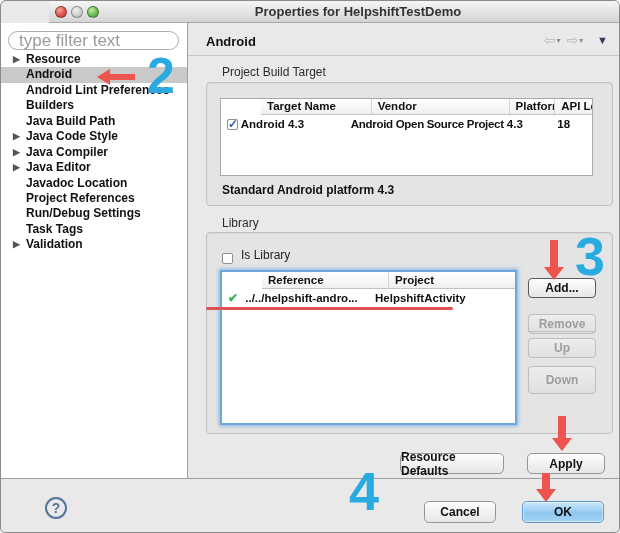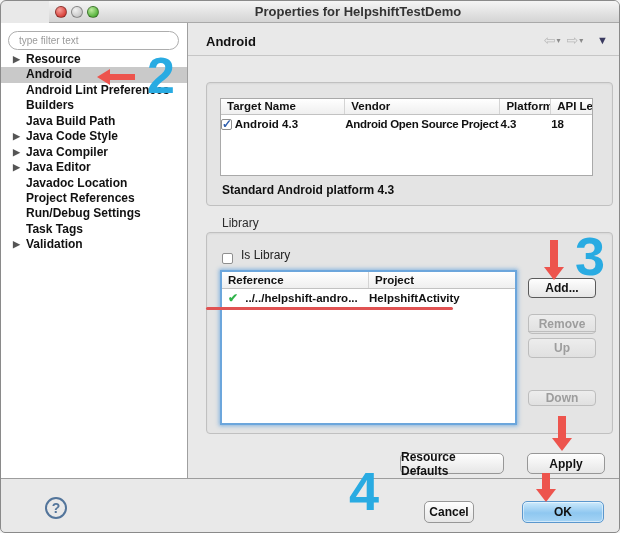--- a/index.html
+++ b/index.html
@@ -13,21 +13,21 @@
     background:linear-gradient(#f5f5f5,#d4d4d4);border-bottom:1px solid #a9a9a9;margin-left:48px;}
   .title{width:100%;text-align:center;line-height:21px;font-size:13px;font-weight:bold;color:#333;}
   .light{top:5px;width:12px;height:12px;border-radius:50%;border:1px solid rgba(0,0,0,.35);}
   .light.close{left:6px;background:radial-gradient(circle at 35% 30%,#f7a09b,#d9433c 70%);}
   .light.min{left:22px;background:radial-gradient(circle at 35% 30%,#f2f2f2,#c9c9c9 70%);}
   .light.zoom{left:38px;background:radial-gradient(circle at 35% 30%,#bdeb9e,#57b33e 70%);}
 
   
   .sidebar{left:0;top:22px;width:187px;height:455px;background:#ffffff;border-right:1px solid #9f9f9f;}
   .filter{left:7px;top:30px;width:171px;height:19px;border:1px solid #adadad;border-radius:10px;
-    padding:4px 10px;font-size:10px;color:#333;background:#fff;outline:none;}
+    padding:4px 10px;font-size:17px;color:#333;background:#fff;outline:none;}
   .filter::placeholder{color:#9b9b9b;}
   .tree{left:0;top:51px;width:186px;}
   .tree-item{position:relative;height:15.45px;line-height:15.45px;font-size:12px;font-weight:bold;
     color:#111;padding-left:25px;white-space:nowrap;cursor:default;}
   .tree-item.selected{background:#c9c9c9;}
   .twisty{position:absolute;left:12px;top:0;font-size:9px;color:#555;line-height:15.45px;}
 
   
   .panel-header{left:187px;top:22px;width:433px;height:33px;border-bottom:1px solid #c6c6c6;}
   .panel-title{left:205px;top:33px;font-size:13px;font-weight:bold;color:#111;}
@@ -36,25 +36,25 @@
   .nav .menu{font-size:11px;color:#3a3a60;margin-left:8px;vertical-align:1px;}
 
   
   .group-label{font-size:12px;color:#2c2c2c;}
   .groupbox{background:#e4e4e4;border:1px solid #c0c0c0;border-radius:4px;
     box-shadow:inset 0 1px 2px rgba(0,0,0,.06);}
 
   
   .tbl{background:#fff;border:1px solid #a9a9a9;}
   .tbl-head{display:flex;height:16px;background:linear-gradient(#ffffff,#efefef);
-    border-bottom:1px solid #c2c2c2;}
+    border-bottom:1px solid #c2c2c2;margin-left:40px;}
   .tbl-head .hcell{font-size:11.5px;font-weight:bold;color:#111;line-height:15px;
     padding-left:6px;border-right:1px solid #d4d4d4;overflow:hidden;white-space:nowrap;}
   .tbl-row{display:flex;align-items:center;height:17px;font-size:11.5px;font-weight:bold;color:#111;}
-  .cell{white-space:nowrap;overflow:visible;}
+  .cell{padding-left:6px;white-space:nowrap;overflow:visible;}
   .cb{display:inline-block;width:11px;height:11px;border:1px solid #8f8f8f;border-radius:2px;
     background:#fff;position:relative;vertical-align:-2px;}
   .cb.checked::after{content:"✓";position:absolute;left:0;top:-3px;font-size:12px;font-weight:bold;color:#2f5fae;}
   .greencheck{color:#2fb34a;font-size:12px;font-weight:bold;margin:0 4px 0 6px;}
 
   .focusring{border:2px solid #6ca6dc;box-shadow:0 0 4px 1px rgba(108,166,220,.8);}
 
   
   .btn{display:flex;align-items:center;justify-content:center;font-size:12px;font-weight:bold;
     color:#111;background:linear-gradient(#fefefe,#e6e6e6);border:1px solid #979797;
@@ -132,20 +132,21 @@
   
   <div class="abs panel-header"></div>
   <div class="abs panel-title">Android</div>
   <div class="abs nav">
     <span>⇦</span><span class="dd">▾</span>
     <span>⇨</span><span class="dd">▾</span>
     <span class="menu">▼</span>
   </div>
 
   
+  <div class="abs group-label" style="left:221px;top:64px;">Project Build Target</div>
   <div class="abs groupbox" style="left:205px;top:81px;width:407px;height:124px;"></div>
   <div class="abs tbl" style="left:219px;top:97px;width:373px;height:78px;">
     <div class="tbl-head">
       <div class="hcell" style="width:125px;">Target Name</div>
       <div class="hcell" style="width:156px;">Vendor</div>
       <div class="hcell" style="width:51px;text-align:center;">Platform</div>
       <div class="hcell" style="width:41px;border-right:none;">API Le</div>
     </div>
     <div class="tbl-row">
       <div class="cell" style="width:125px;">
@@ -177,30 +178,30 @@
       </div>
       <div class="cell" style="width:146px;">HelpshiftActivity</div>
     </div>
   </div>
 
   
   <div class="abs btn active-border" style="left:527px;top:277px;width:68px;height:20px;">Add...</div>
   <div class="abs btn disabled" style="left:527px;top:313px;width:68px;height:20px;">Remove</div>
   <div class="abs vdivider" style="left:527px;top:330px;width:68px;"></div>
   <div class="abs btn disabled" style="left:527px;top:337px;width:68px;height:20px;">Up</div>
-  <div class="abs btn disabled" style="left:527px;top:365px;width:68px;height:16px;margin-top:24px;">Down</div>
+  <div class="abs btn disabled" style="left:527px;top:365px;width:68px;height:28px;">Down</div>
 
   
   <div class="abs btn big" style="left:399px;top:452px;width:104px;height:21px;">Resource Defaults</div>
   <div class="abs btn big" style="left:526px;top:452px;width:78px;height:21px;">Apply</div>
 
   
   <div class="abs bottom-sep"></div>
   <div class="abs help-btn" style="left:44px;top:496px;">?</div>
-  <div class="abs btn big" style="left:423px;top:500px;width:50px;height:22px;">Cancel</div>
+  <div class="abs btn big" style="left:423px;top:500px;width:72px;height:22px;">Cancel</div>
   <div class="abs btn big default" style="left:521px;top:500px;width:82px;height:22px;">OK</div>
 
   
   <div class="abs arr-head-left" style="left:96px;top:68px;"></div>
   <div class="abs arr-shaft" style="left:108px;top:73px;width:26px;height:6px;"></div>
   <div class="abs annot-num" style="left:146px;top:50px;font-size:50px;">2</div>
 
   <div class="abs arr-shaft" style="left:549px;top:239px;width:8px;height:28px;"></div>
   <div class="abs arr-head-down" style="left:543px;top:266px;"></div>
   <div class="abs annot-num" style="left:574px;top:228px;font-size:54px;">3</div>

